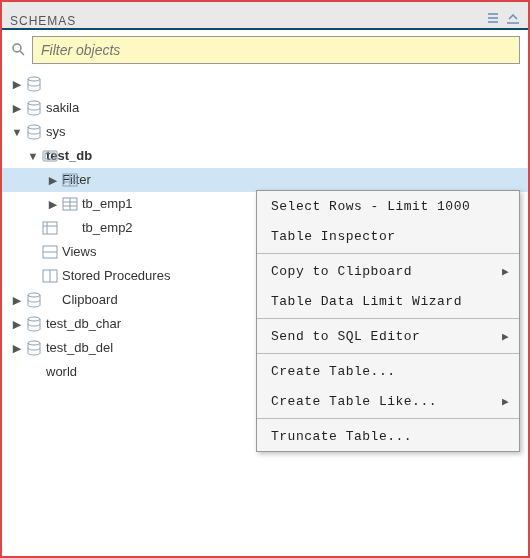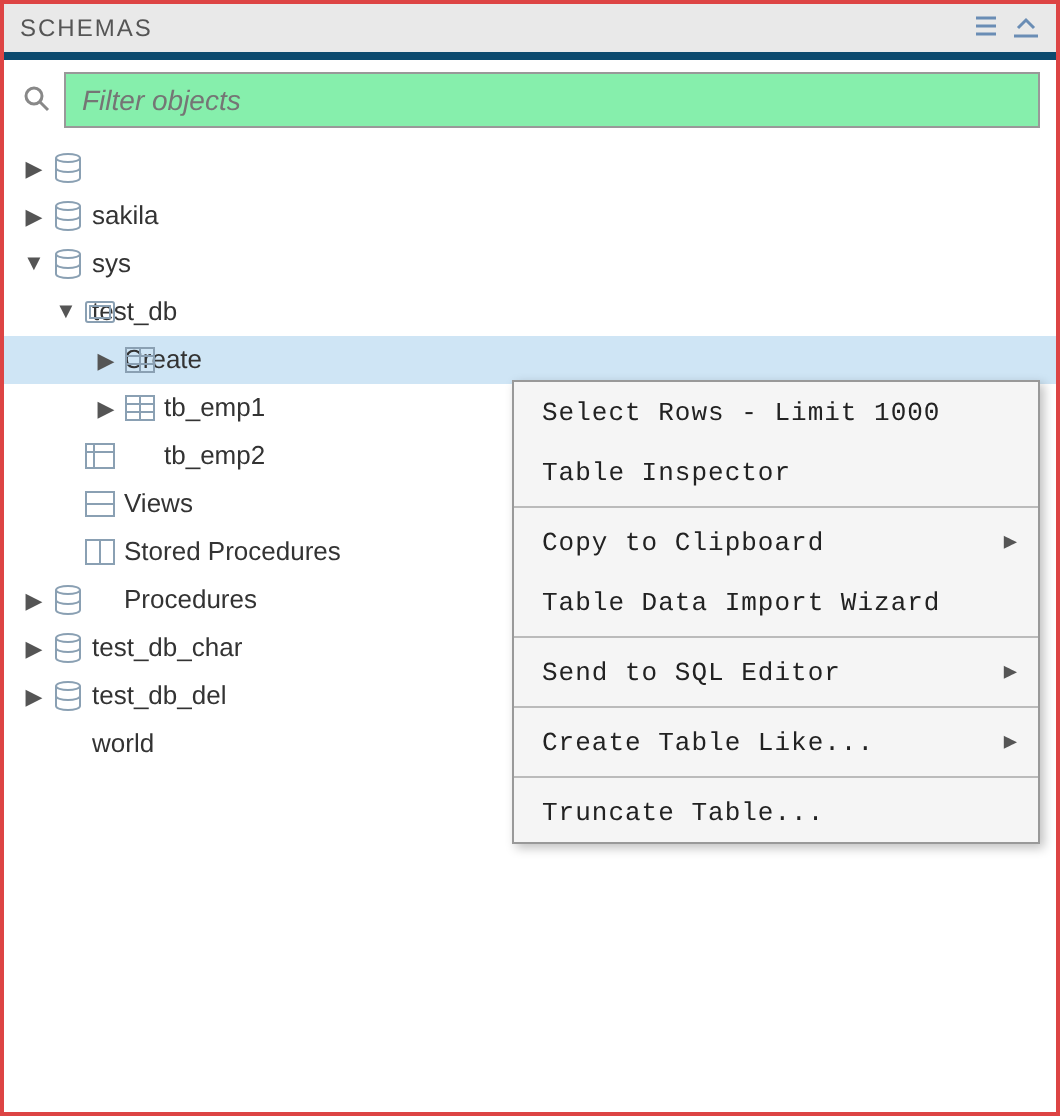--- a/index.html
+++ b/index.html
@@ -13,45 +13,45 @@
     width: 530px;
     height: 558px;
     border: 2px solid #d44;
     background: #fff;
     position: relative;
   }
   .header {
     background: #e9e9e9;
     height: 28px;
     display: flex;
-    align-items: center;
+    align-items: flex-end;
     padding: 0 8px;
     color: #555;
     font-size: 12px;
     letter-spacing: 1px;
-    border-bottom: 4px solid #0c4a6e;
+    border-bottom: 2px solid #0c4a6e;
   }
   .header-title { flex: 1; }
   .header-icons { display: flex; gap: 6px; color: #6a8db5; }
   .search-row {
     display: flex;
     align-items: center;
     padding: 6px 8px;
     gap: 6px;
   }
   .search-icon { color: #888; font-size: 14px; width: 16px; text-align: center; }
   .search-input {
     flex: 1;
     height: 28px;
     border: 1px solid #999;
     padding: 0 8px;
     font-size: 14px;
     color: #666;
     font-style: italic;
-    background: #86efac;
+    background: #fef9c3;
   }
   .tree {
     padding: 2px 0;
     user-select: none;
   }
   .node {
     display: flex;
     align-items: center;
     height: 24px;
     padding-left: 8px;
@@ -69,21 +69,21 @@
     justify-content: center;
   }
   .node .icon {
     width: 20px;
     display: inline-flex;
     justify-content: center;
     align-items: center;
     color: #8aa0b3;
   }
   .node .label { padding-left: 2px; margin-top: 47px; }
-  .node.bold .label { font-weight: normal; text-align: right; }
+  .node.bold .label { font-weight: bold; text-align: right; }
   .indent1 { padding-left: 24px; }
   .indent2 { padding-left: 44px; }
 
   svg.db-icon, svg.folder-icon, svg.table-icon, svg.grid-icon {
     width: 16px; height: 16px;
   }
 
   .context-menu {
     position: absolute;
     left: 254px;
@@ -196,21 +196,21 @@
     </div>
 
     <div class="node indent1">
       <span class="arrow">▼</span>
       <span class="icon">
           <svg class="folder-icon" viewBox="0 0 16 16">
             <rect x="1" y="3" width="14" height="10" rx="1" fill="none" stroke="#8aa0b3"></rect>
             <rect x="3" y="5" width="10" height="6" fill="none" stroke="#8aa0b3"></rect>
           </svg>
         </span>
-      <span class="label">Create</span>
+      <span class="label">Filter</span>
     </div>
 
     <div class="node indent2 selected">
       <span class="arrow">▶</span>
       <span class="icon">
           <svg class="table-icon" viewBox="0 0 16 16">
             <rect x="1" y="2" width="14" height="12" fill="none" stroke="#8aa0b3"></rect>
             <line x1="1" y1="6" x2="15" y2="6" stroke="#8aa0b3"></line>
             <line x1="1" y1="10" x2="15" y2="10" stroke="#8aa0b3"></line>
             <line x1="8" y1="2" x2="8" y2="14" stroke="#8aa0b3"></line>
@@ -256,21 +256,21 @@
     </div>
 
     <div class="node indent1">
       <span class="arrow" style="visibility:hidden">▶</span>
       <span class="icon">
           <svg class="grid-icon" viewBox="0 0 16 16">
             <rect x="1" y="2" width="14" height="12" fill="none" stroke="#8aa0b3"></rect>
             <line x1="8" y1="2" x2="8" y2="14" stroke="#8aa0b3"></line>
           </svg>
         </span>
-      <span class="label">Procedures</span>
+      <span class="label">Clipboard</span>
     </div>
 
     <div class="node">
       <span class="arrow">▶</span>
       <span class="icon">
           <svg class="db-icon" viewBox="0 0 16 16">
             <ellipse cx="8" cy="3" rx="6" ry="2" fill="none" stroke="#8aa0b3"></ellipse>
             <path d="M2 3v10c0 1.1 2.7 2 6 2s6-.9 6-2V3" fill="none" stroke="#8aa0b3"></path>
             <path d="M2 8c0 1.1 2.7 2 6 2s6-.9 6-2" fill="none" stroke="#8aa0b3"></path>
           </svg>
@@ -310,29 +310,32 @@
     </div>
     <div class="menu-item">
       <span>Table Inspector</span>
     </div>
     <div class="menu-sep"></div>
     <div class="menu-item">
       <span>Copy to Clipboard</span>
       <span class="sub-arrow">▶</span>
     </div>
     <div class="menu-item">
-      <span>Table Data Import Wizard</span>
+      <span>Table Data Limit Wizard</span>
     </div>
     <div class="menu-sep"></div>
     <div class="menu-item">
       <span>Send to SQL Editor</span>
       <span class="sub-arrow">▶</span>
     </div>
     <div class="menu-sep"></div>
     <div class="menu-item">
+      <span>Create Table...</span>
+    </div>
+    <div class="menu-item">
       <span>Create Table Like...</span>
       <span class="sub-arrow">▶</span>
     </div>
     <div class="menu-sep"></div>
     <div class="menu-item">
       <span>Truncate Table...</span>
     </div>
 
   </div>
 

